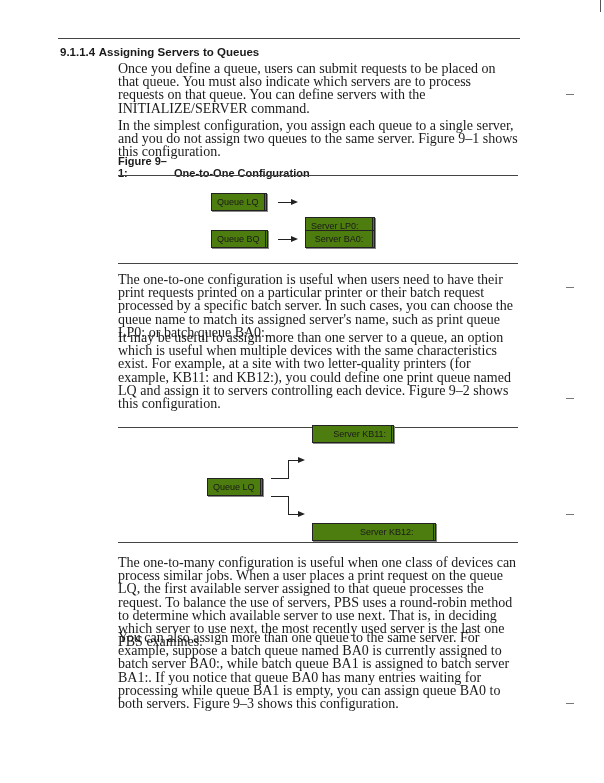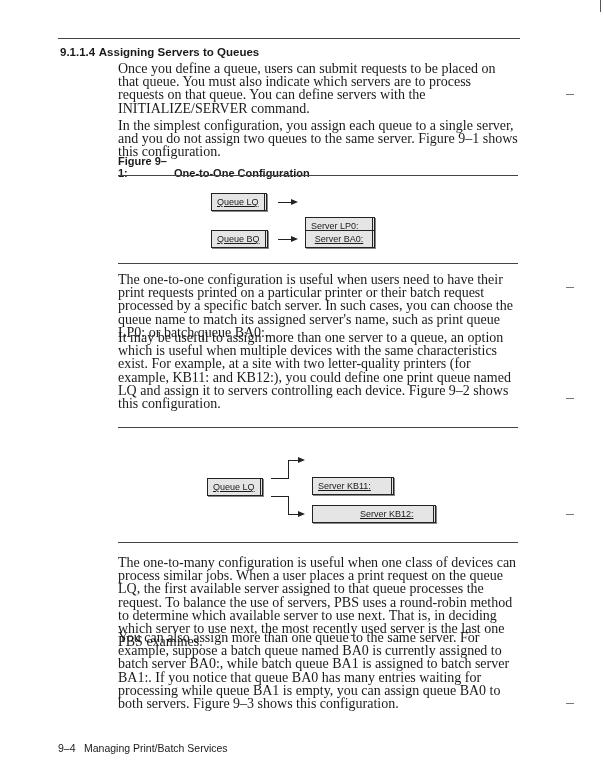--- a/index.html
+++ b/index.html
@@ -6,21 +6,21 @@
     body { width: 604px; height: 783px; position: relative; overflow: hidden; color: #1a1a1a; }
     .page { position: absolute; left: 0; top: 0; width: 604px; height: 783px; }
     .rule { position: absolute; border: none; height: 1px; background: #444; }
     .sans { font-family: "Liberation Sans", sans-serif; }
     .serif { font-family: "Liberation Serif", serif; }
     .heading { position: absolute; left: 60px; top: 46px; font-size: 11.5px; font-weight: bold; }
     .heading .num { display: inline-block; width: 36px; }
     .para { position: absolute; left: 118px; width: 400px; font-size: 14px; line-height: 13.2px; margin: 0; }
     .figcap { position: absolute; left: 118px; font-size: 11px; font-weight: bold; }
     .figcap .num { display: inline-block; width: 56px; }
-    .box { position: absolute; border: 1px solid #222; border-right: 3px double #222; font-family: "Liberation Sans", sans-serif; font-size: 9px; height: 16px; line-height: 16px; padding: 0 5px; background: #e5e5e5; box-shadow: 1px 1px 0 #888; text-decoration: underline; }
+    .box { position: absolute; border: 1px solid #222; border-right: 3px double #222; font-family: "Liberation Sans", sans-serif; font-size: 9px; height: 16px; line-height: 16px; padding: 0 5px; background: #4d7c0f; box-shadow: 1px 1px 0 #888; }
     .arrow { position: absolute; height: 1px; background: #222; }
     .arrow::after { content: ""; position: absolute; right: -2px; top: -3px; border-left: 7px solid #222; border-top: 3.5px solid transparent; border-bottom: 3.5px solid transparent; }
     .line { position: absolute; background: #222; }
     .footer { position: absolute; left: 58px; top: 742px; font-size: 10.5px; }
     .footer .num { display: inline-block; width: 26px; }
     .margin-mark { position: absolute; width: 8px; height: 1px; background: #777; }
     .edge-mark { position: absolute; right: 3px; top: 0; width: 1px; height: 12px; background: #555; }
   </style>
 </head>
 <body>
@@ -57,35 +57,32 @@
   <p class="para serif" style="top:273px;">The one-to-one configuration is useful when users need to have their print requests printed on a particular printer or their batch request processed by a specific batch server. In such cases, you can choose the queue name to match its assigned server's name, such as print queue LP0: or batch queue BA0:.</p>
   <p class="para serif" style="top:331px;">It may be useful to assign more than one server to a queue, an option which is useful when multiple devices with the same characteristics exist. For example, at a site with two letter-quality printers (for example, KB11: and KB12:), you could define one print queue named LQ and assign it to servers controlling each device. Figure 9–2 shows this configuration.</p>
 
   <div class="rule" style="left:118px; top:427px; width:400px;"></div>
 
   <div class="box" style="left:207px; top:478px;">Queue LQ</div>
 
   <div class="line" style="left:271px; top:478px; width:17px; height:1px;"></div>
   <div class="line" style="left:288px; top:460px; width:1px; height:19px;"></div>
   <div class="arrow" style="left:288px; top:460px; width:15px;"></div>
-  <div class="box" style="left:312px; top:477px; width:68px;">Server KB11:</div>
+  <div class="box" style="left:312px; top:425px; width:68px;text-align:right;">Server KB11:</div>
 
   <div class="line" style="left:271px; top:496px; width:17px; height:1px;"></div>
   <div class="line" style="left:288px; top:496px; width:1px; height:19px;"></div>
   <div class="arrow" style="left:288px; top:514px; width:15px;"></div>
-  <div class="box" style="left:312px; top:505px; width:68px;padding-left:47px;">Server KB12:</div>
+  <div class="box" style="left:312px; top:523px; width:68px;padding-left:47px;">Server KB12:</div>
 
   <div class="rule" style="left:118px; top:542px; width:400px;"></div>
 
   <p class="para serif" style="top:556px;">The one-to-many configuration is useful when one class of devices can process similar jobs. When a user places a print request on the queue LQ, the first available server assigned to that queue processes the request. To balance the use of servers, PBS uses a round-robin method to determine which available server to use next. That is, in deciding which server to use next, the most recently used server is the last one PBS examines.</p>
   <p class="para serif" style="top:631px;">You can also assign more than one queue to the same server. For example, suppose a batch queue named BA0 is currently assigned to batch server BA0:, while batch queue BA1 is assigned to batch server BA1:. If you notice that queue BA0 has many entries waiting for processing while queue BA1 is empty, you can assign queue BA0 to both servers. Figure 9–3 shows this configuration.</p>
 
-  <div class="footer sans">
-    <span class="num">9–4</span><span>Managing Print/Batch Services</span>
-  </div>
 
   <div class="margin-mark" style="left:566px; top:94px;"></div>
   <div class="margin-mark" style="left:566px; top:287px;"></div>
   <div class="margin-mark" style="left:566px; top:398px;"></div>
   <div class="margin-mark" style="left:566px; top:514px;"></div>
   <div class="margin-mark" style="left:566px; top:703px;"></div>
 
 </div>
 
 </body></html>

